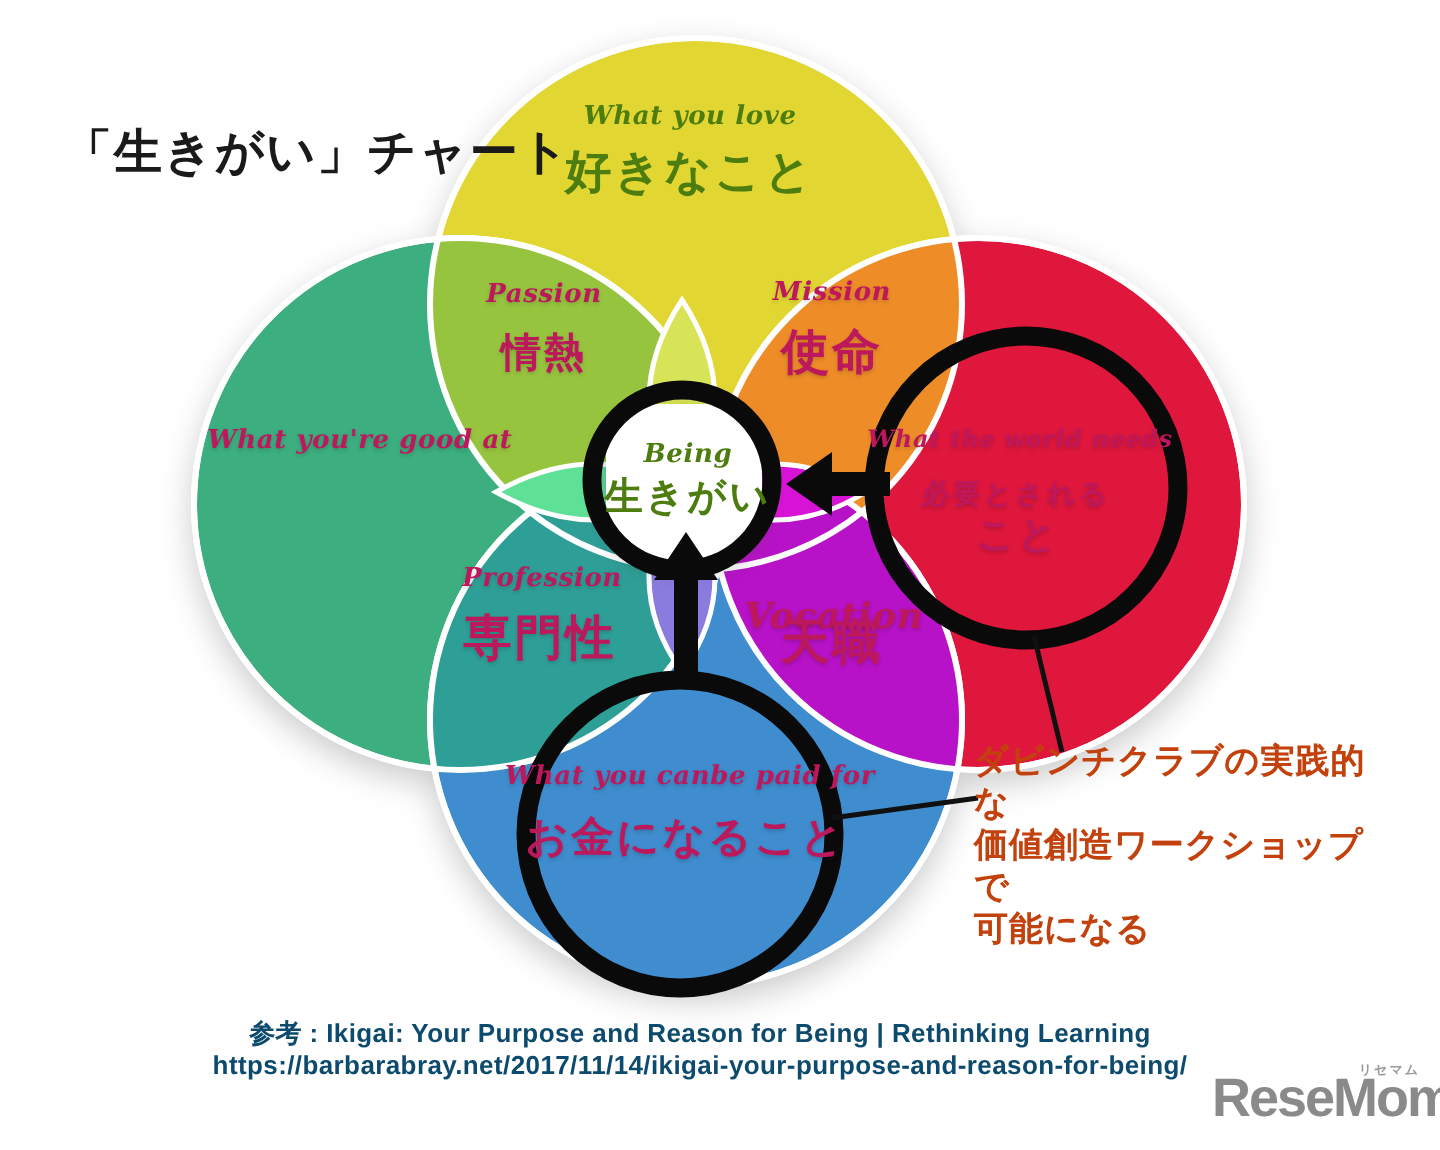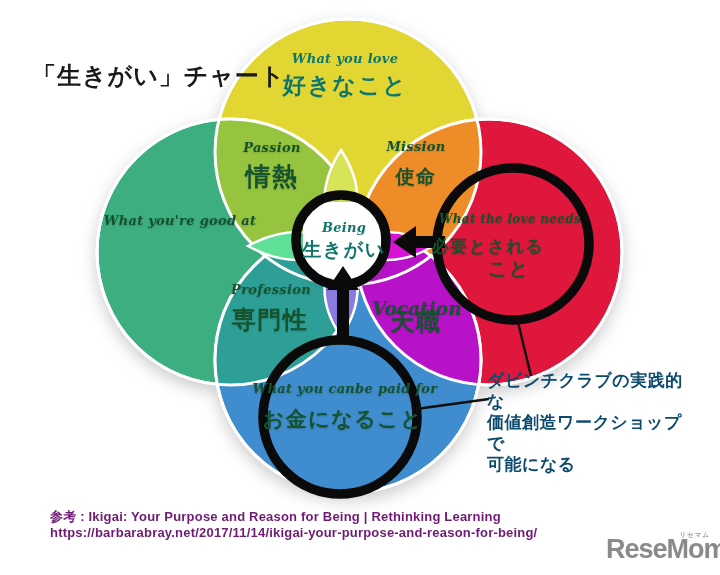--- a/index.html
+++ b/index.html
@@ -15,35 +15,35 @@
   .ring { fill:none; stroke:#0a0a0a; stroke-width:9.5; }
   .thin-line { stroke:#101010; stroke-width:2.5; fill:none; }
   .arrow { fill:#0a0a0a; }
 
   .label { position:absolute; transform:translate(-50%,-50%); text-align:center; white-space:nowrap; line-height:1.1; }
   .script {
     font-family:"DejaVu Serif", serif; font-style:italic; font-weight:bold;
     letter-spacing:0.3px;
   }
   .jp { font-weight:700; letter-spacing:1.5px; }
-  .white-t { color:#14532d; text-shadow:0 1px 2px rgba(0,0,0,0.18); }
-  .black-t { color:#0f766e; }
+  .white-t { color:#be185d; text-shadow:0 1px 2px rgba(0,0,0,0.18); }
+  .black-t { color:#4d7c0f; }
 
   .page-title {
     position:absolute; left:32px; top:60px;
     font-size:24px; font-weight:700; color:#1a1a1a; letter-spacing:1px;
   }
   .annotation {
     position:absolute; left:487px; top:370px; width:210px;
-    font-size:17px; font-weight:700; color:#0c4a6e; line-height:21px;
+    font-size:17px; font-weight:700; color:#c2410c; line-height:21px;
     letter-spacing:0.5px;
   }
   .citation {
     position:absolute; left:50px; top:509px; width:600px;
-    color:#701a75; font-size:13px; font-weight:600;
+    text-align:center; color:#0c4a6e; font-size:13px; font-weight:600;
     line-height:16px; letter-spacing:0.2px;
   }
   .logo {
     position:absolute; left:606px; top:534px; width:110px; height:36px;
     color:#8a8a8a;
   }
   .logo-text {
     font-size:27px; font-weight:700; letter-spacing:-1px;
     font-family:"Liberation Sans", sans-serif;
   }
@@ -113,29 +113,29 @@
     <path class="thin-line" d="M517,318 L531,376"></path>
     <path class="thin-line" d="M416,409 L489,399"></path>
   </svg>
 
   <div class="page-title">「生きがい」チャート</div>
 
   <div class="label script black-t" style="left:345px; top:59px; font-size:13px;">What you love</div>
   <div class="label jp black-t" style="left:345px; top:86px; font-size:23px;">好きなこと</div>
 
   <div class="label script white-t" style="left:272px; top:148px; font-size:13px;">Passion</div>
-  <div class="label jp white-t" style="left:272px; top:177px; font-size:25px;">情熱</div>
+  <div class="label jp white-t" style="left:272px; top:177px; font-size:20px;">情熱</div>
 
   <div class="label script white-t" style="left:416px; top:147px; font-size:13px;">Mission</div>
-  <div class="label jp white-t" style="left:416px; top:177px; font-size:19px;">使命</div>
+  <div class="label jp white-t" style="left:416px; top:177px; font-size:24px;">使命</div>
 
   <div class="label script white-t" style="left:180px; top:221px; font-size:13px;">What you're good at</div>
 
-  <div class="label script white-t" style="left:510px; top:220px; font-size:12px;">What the love needs</div>
-  <div class="label jp white-t" style="left:488px; top:247px; font-size:17px;">必要とされる</div>
+  <div class="label script white-t" style="left:510px; top:220px; font-size:12px;">What the world needs</div>
+  <div class="label jp white-t" style="left:508px; top:247px; font-size:14px;">必要とされる</div>
   <div class="label jp white-t" style="left:509px; top:269px; font-size:19px;text-align:right;">こと</div>
 
   <div class="label script white-t" style="left:271px; top:290px; font-size:13px;">Profession</div>
   <div class="label jp white-t" style="left:270px; top:320px; font-size:24px;">専門性</div>
 
   <div class="label script white-t" style="left:417px; top:309px; font-size:18px;">Vocation</div>
   <div class="label jp white-t" style="left:416px; top:322px; font-size:24px;">天職</div>
 
   <div class="label script white-t" style="left:345px; top:389px; font-size:13px;">What you canbe paid for</div>
   <div class="label jp white-t" style="left:343px; top:419px; font-size:21px;">お金になること</div>

